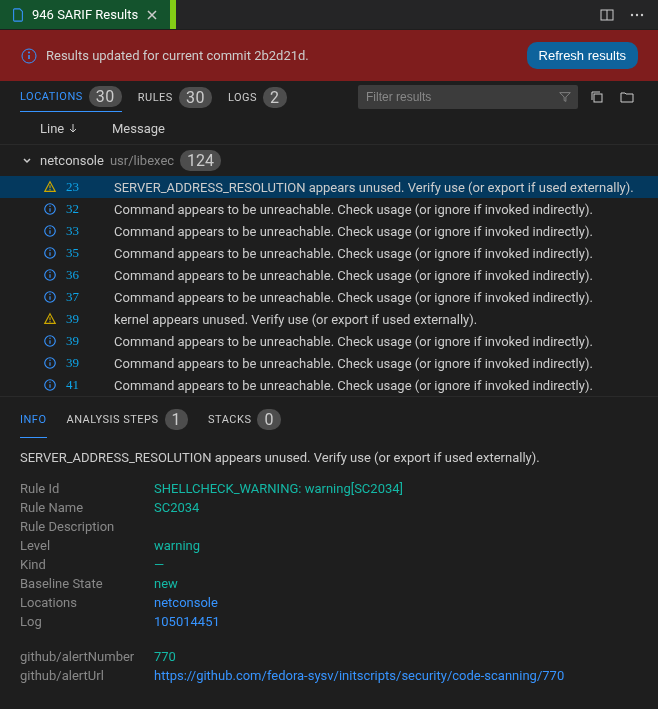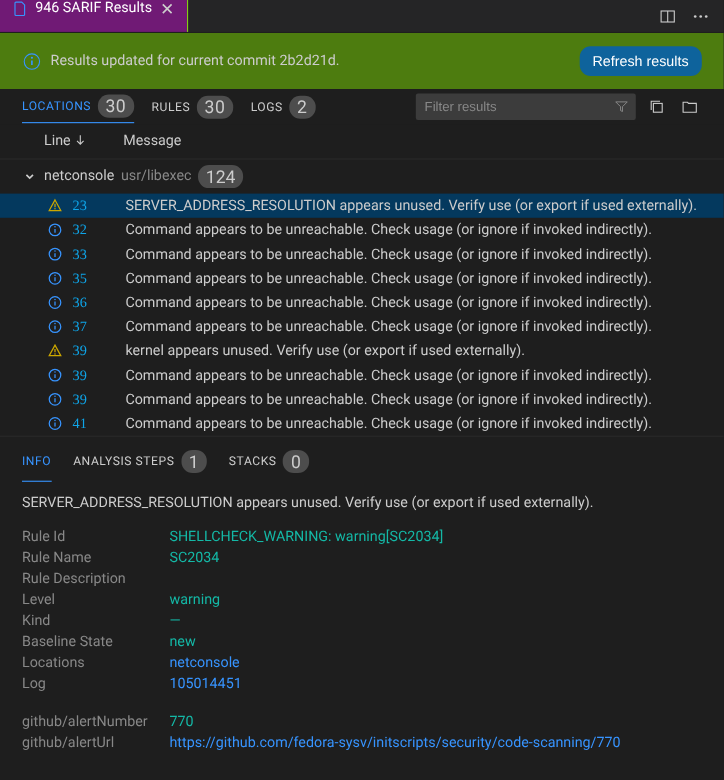--- a/index.html
+++ b/index.html
@@ -19,25 +19,26 @@
     .tab-bar {
       display: flex;
       align-items: center;
       justify-content: space-between;
       height: 30px;
       background: #252526;
       border-bottom: 1px solid #1e1e1e;
     }
     .tab {
       display: flex;
+      align-items: center;
       padding: 0 10px;
       height: 100%;
-      background: #701a75;
+      background: #14532d;
       gap: 6px;
-      border-right: 1px solid #84cc16;
+      border-right: 6px solid #84cc16;
     }
     .tab-icon {
       width: 16px;
       height: 16px;
       display: flex;
       align-items: center;
       justify-content: center;
     }
     .tab-label {
       color: #ffffff;
@@ -64,21 +65,21 @@
       align-items: center;
       justify-content: center;
       cursor: pointer;
       border-radius: 3px;
     }
     .status-bar {
       display: flex;
       align-items: center;
       justify-content: space-between;
       padding: 12px 20px;
-      background: #4d7c0f;
+      background: #7f1d1d;
     }
     .status-left {
       display: flex;
       align-items: center;
       gap: 8px;
     }
     .info-icon {
       width: 18px;
       height: 18px;
       display: flex;
@@ -135,21 +136,21 @@
     .toolbar-right {
       display: flex;
       align-items: center;
       gap: 8px;
     }
     .filter-input {
       background: #3c3c3c;
       border: none;
       color: #cccccc;
       padding: 4px 8px;
-      width: 200px;
+      width: 220px;
       height: 24px;
       font-size: 12px;
       border-radius: 2px;
     }
     .filter-input::placeholder {
       color: #888;
     }
     .filter-wrapper {
       position: relative;
       display: flex;

